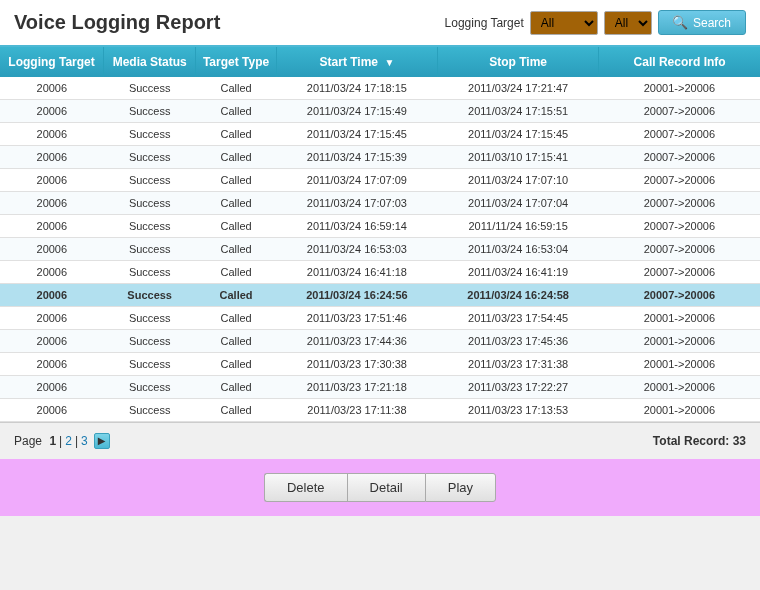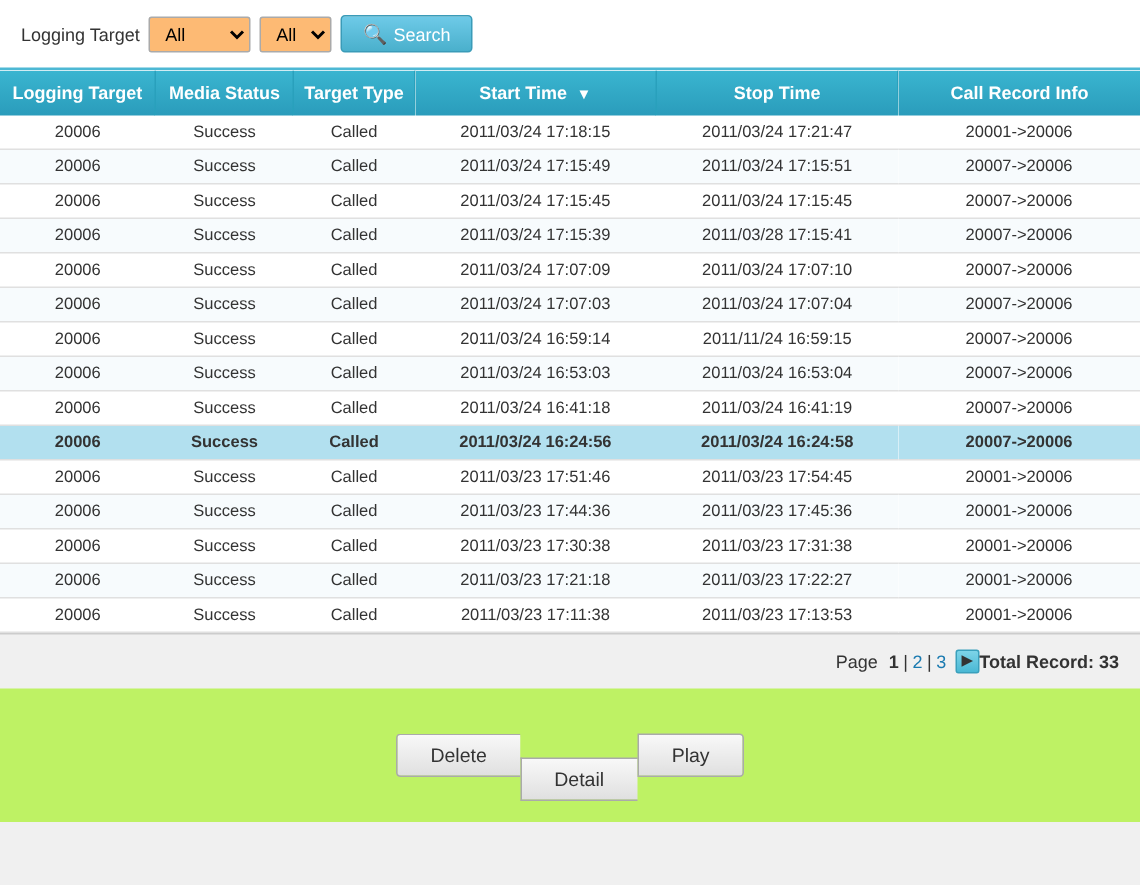--- a/index.html
+++ b/index.html
@@ -30,21 +30,21 @@
       gap: 6px;
     }
     .dropdown-label {
       font-size: 12px;
       color: #333;
     }
     .dropdown-select {
       border: 1px solid #aaa;
       padding: 3px 6px;
       font-size: 12px;
-      background: #fdba74;
+      background: #a16207;
       border-radius: 2px;
     }
     .search-btn {
       background: linear-gradient(to bottom, #6ecae8, #4ab0cc);
       border: 1px solid #3a9bb8;
       color: #fff;
       padding: 4px 14px;
       font-size: 12px;
       border-radius: 3px;
       cursor: pointer;
@@ -98,21 +98,21 @@
       text-align: center;
       font-size: 11px;
       color: #333;
       overflow: hidden;
       text-overflow: ellipsis;
       white-space: nowrap;
     }
     .footer {
       display: flex;
       align-items: center;
-      justify-content: flex-end;
+      justify-content: space-between;
       padding: 10px 14px;
       background: #f0f0f0;
       border-top: 1px solid #ccc;
     }
     .pagination {
       display: flex;
       align-items: center;
       gap: 2px;
       font-size: 12px;
     }
@@ -145,55 +145,55 @@
     .total-record {
       font-size: 12px;
       color: #333;
       font-weight: bold;
     }
     .action-bar {
       display: flex;
       justify-content: center;
       align-items: center;
       padding: 14px;
-      background: #bef264;
+      background: #f0abfc;
       gap: 0;
     }
     .action-btn {
       background: linear-gradient(to bottom, #f8f8f8, #e0e0e0);
       border: 1px solid #aaa;
       padding: 6px 22px;
       font-size: 13px;
       cursor: pointer;
       color: #333;
     }
     .action-btn:first-child {
       border-radius: 3px 0 0 3px;
       border-right: none;
     }
     .action-btn:nth-child(2) {
       border-radius: 0;
       border-right: none;
-      margin-top: 32px;
     }
     .action-btn:last-child {
       border-radius: 0 3px 3px 0;
     }
     
     col.col-logging { width: 90px; }
     col.col-media { width: 80px; }
     col.col-target { width: 70px; }
     col.col-start { width: 140px; }
     col.col-stop { width: 140px; }
     col.col-history { width: 140px; }
   </style>
 </head>
 <body>
 
 <div class="header">
+  <span class="header-title">Voice Logging Report</span>
   <div class="header-controls">
     <span class="dropdown-label">Logging Target</span>
     <select class="dropdown-select">
       <option>All</option>
       <option>20006</option>
     </select>
     <select class="dropdown-select">
       <option>All</option>
     </select>
     <button class="search-btn">
@@ -259,21 +259,21 @@
           <td>Called</td>
           <td>2011/03/24 17:15:45</td>
           <td>2011/03/24 17:15:45</td>
           <td>20007-&gt;20006</td>
         </tr>
         <tr>
           <td>20006</td>
           <td>Success</td>
           <td>Called</td>
           <td>2011/03/24 17:15:39</td>
-          <td>2011/03/28 17:15:41</td>
+          <td>2011/03/10 17:15:41</td>
           <td>20007-&gt;20006</td>
         </tr>
         <tr>
           <td>20006</td>
           <td>Success</td>
           <td>Called</td>
           <td>2011/03/24 17:07:09</td>
           <td>2011/03/24 17:07:10</td>
           <td>20007-&gt;20006</td>
         </tr>

